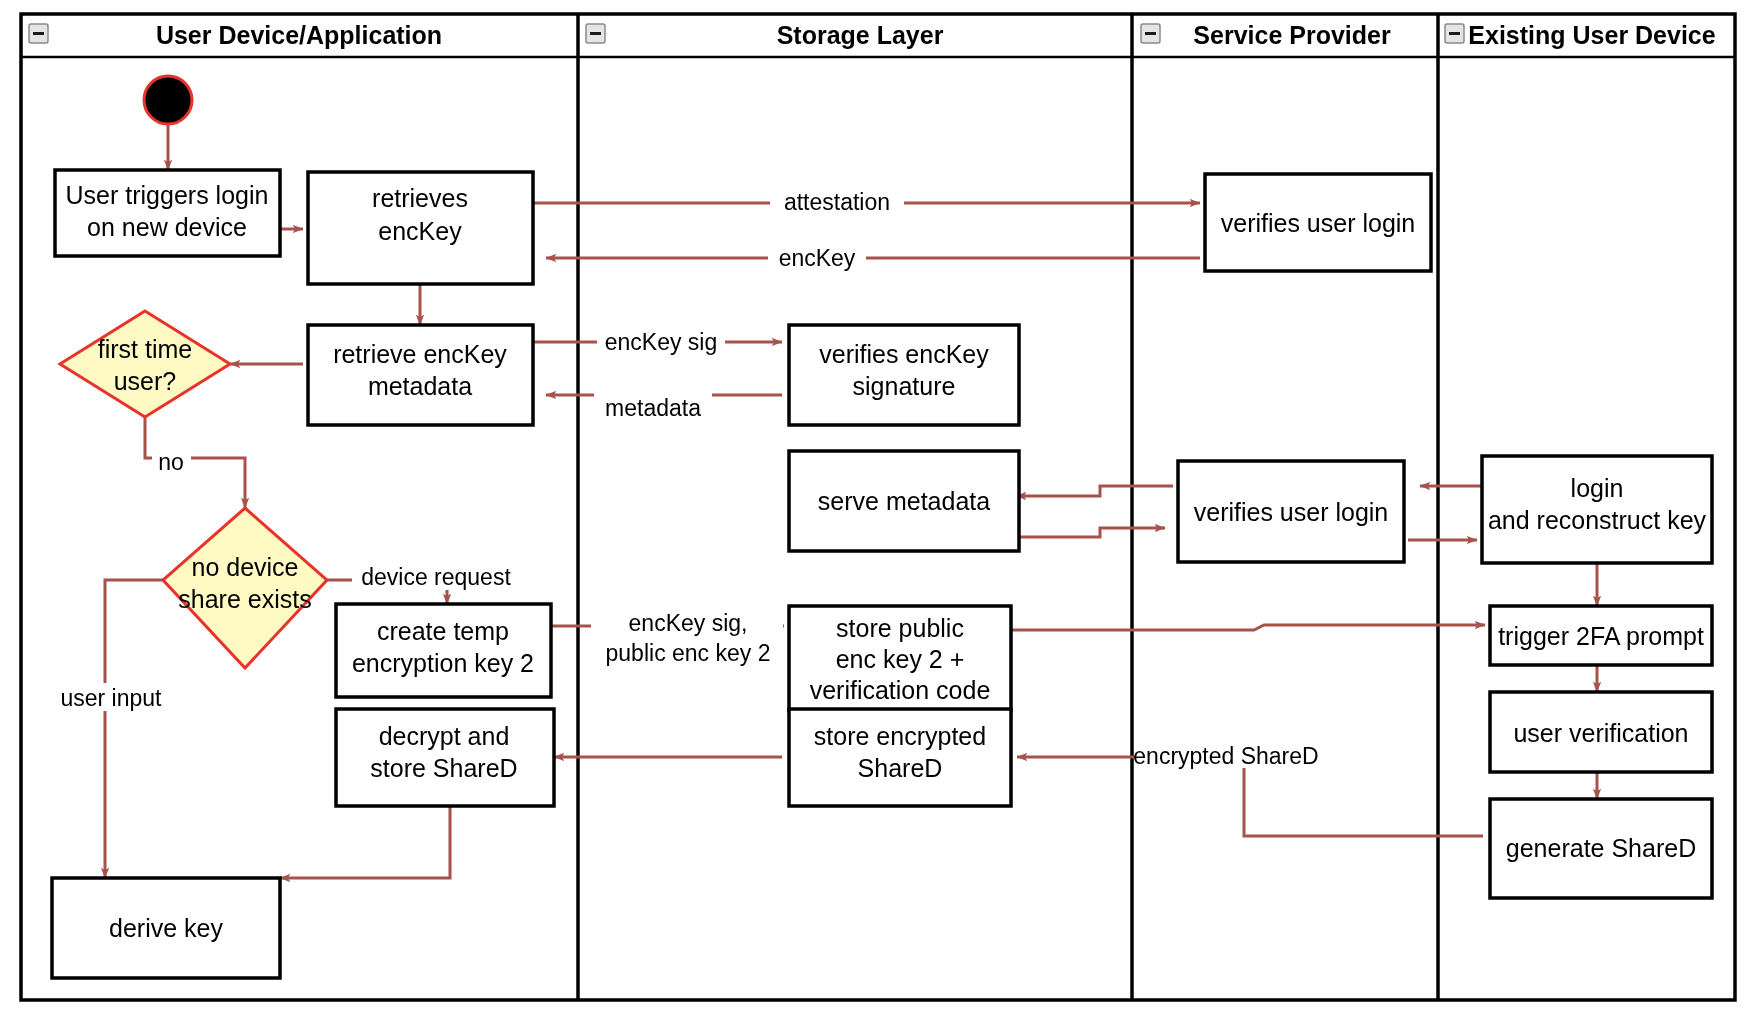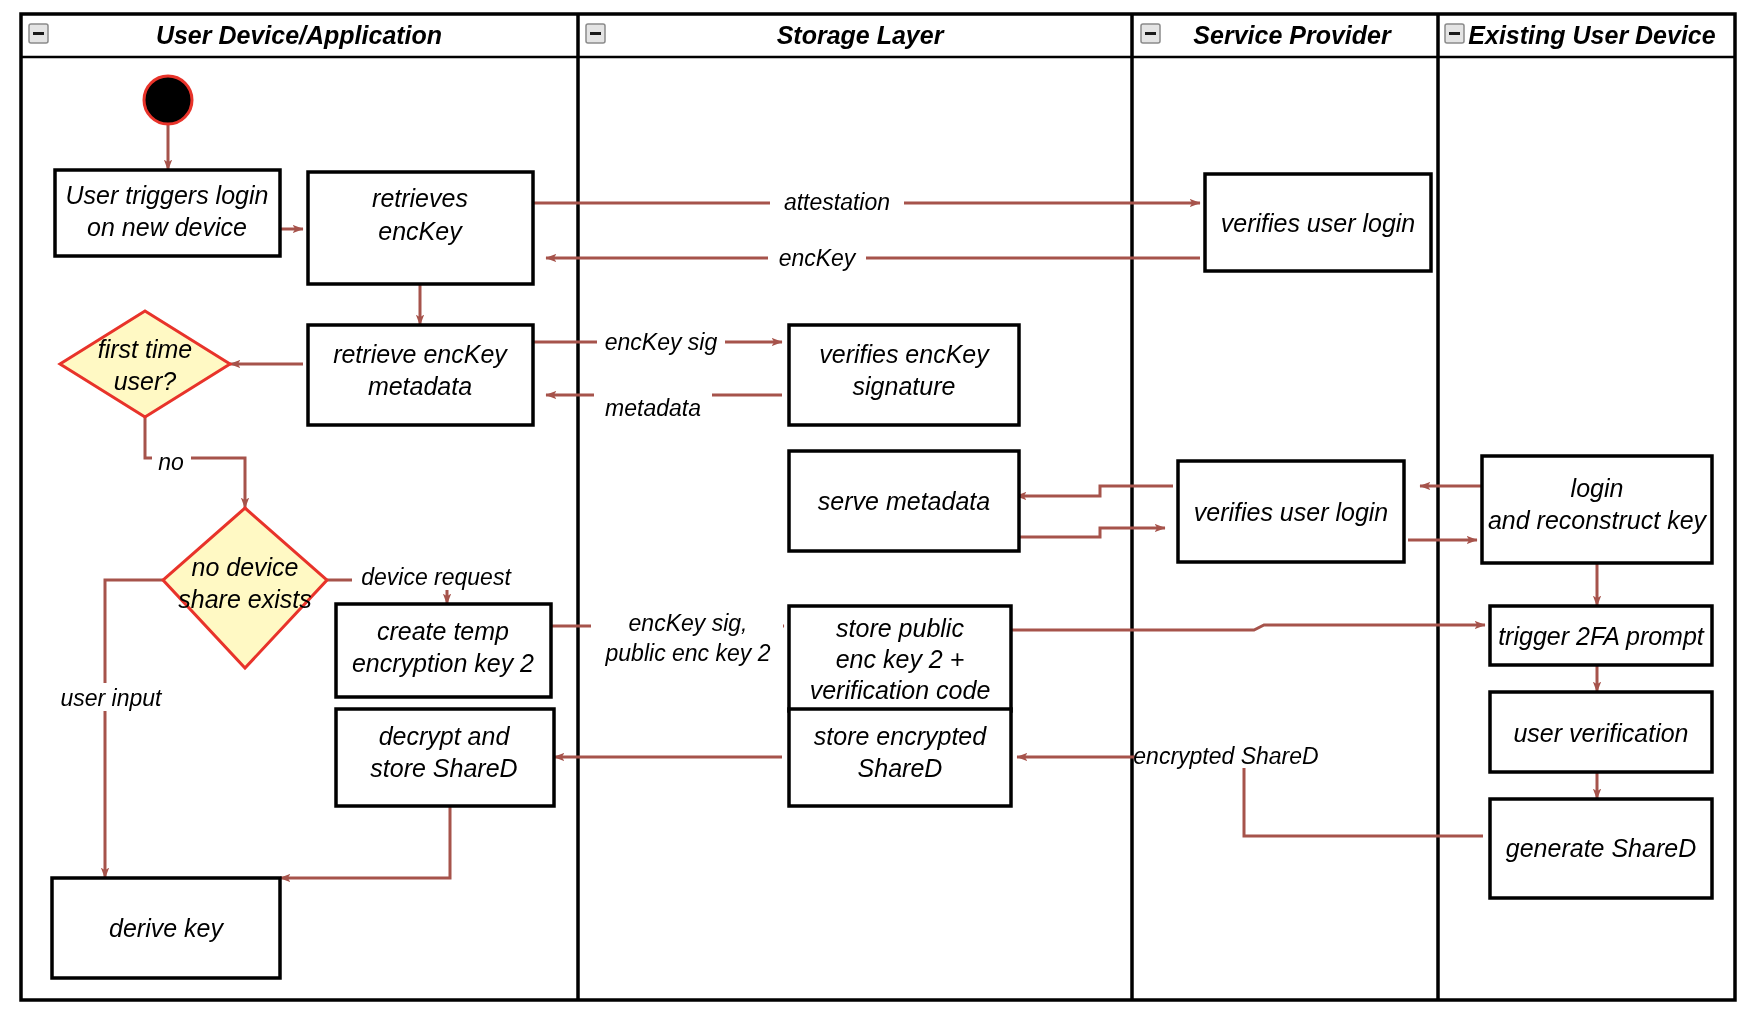--- a/index.html
+++ b/index.html
@@ -11,21 +11,20 @@
     width: 1756px;
     height: 1026px;
     font-family: "Liberation Sans", sans-serif;
     overflow: hidden;
   }
   #canvas {
     position: relative;
     width: 1756px;
     height: 832px;
     background: #ffffff;
-    font-style: italic;
   }
   svg.diagram {
     position: absolute;
     left: 0;
     top: 0;
     width: 1756px;
     height: 1026px;
   }
   .lane-title {
     font-family: "Liberation Sans", sans-serif;

